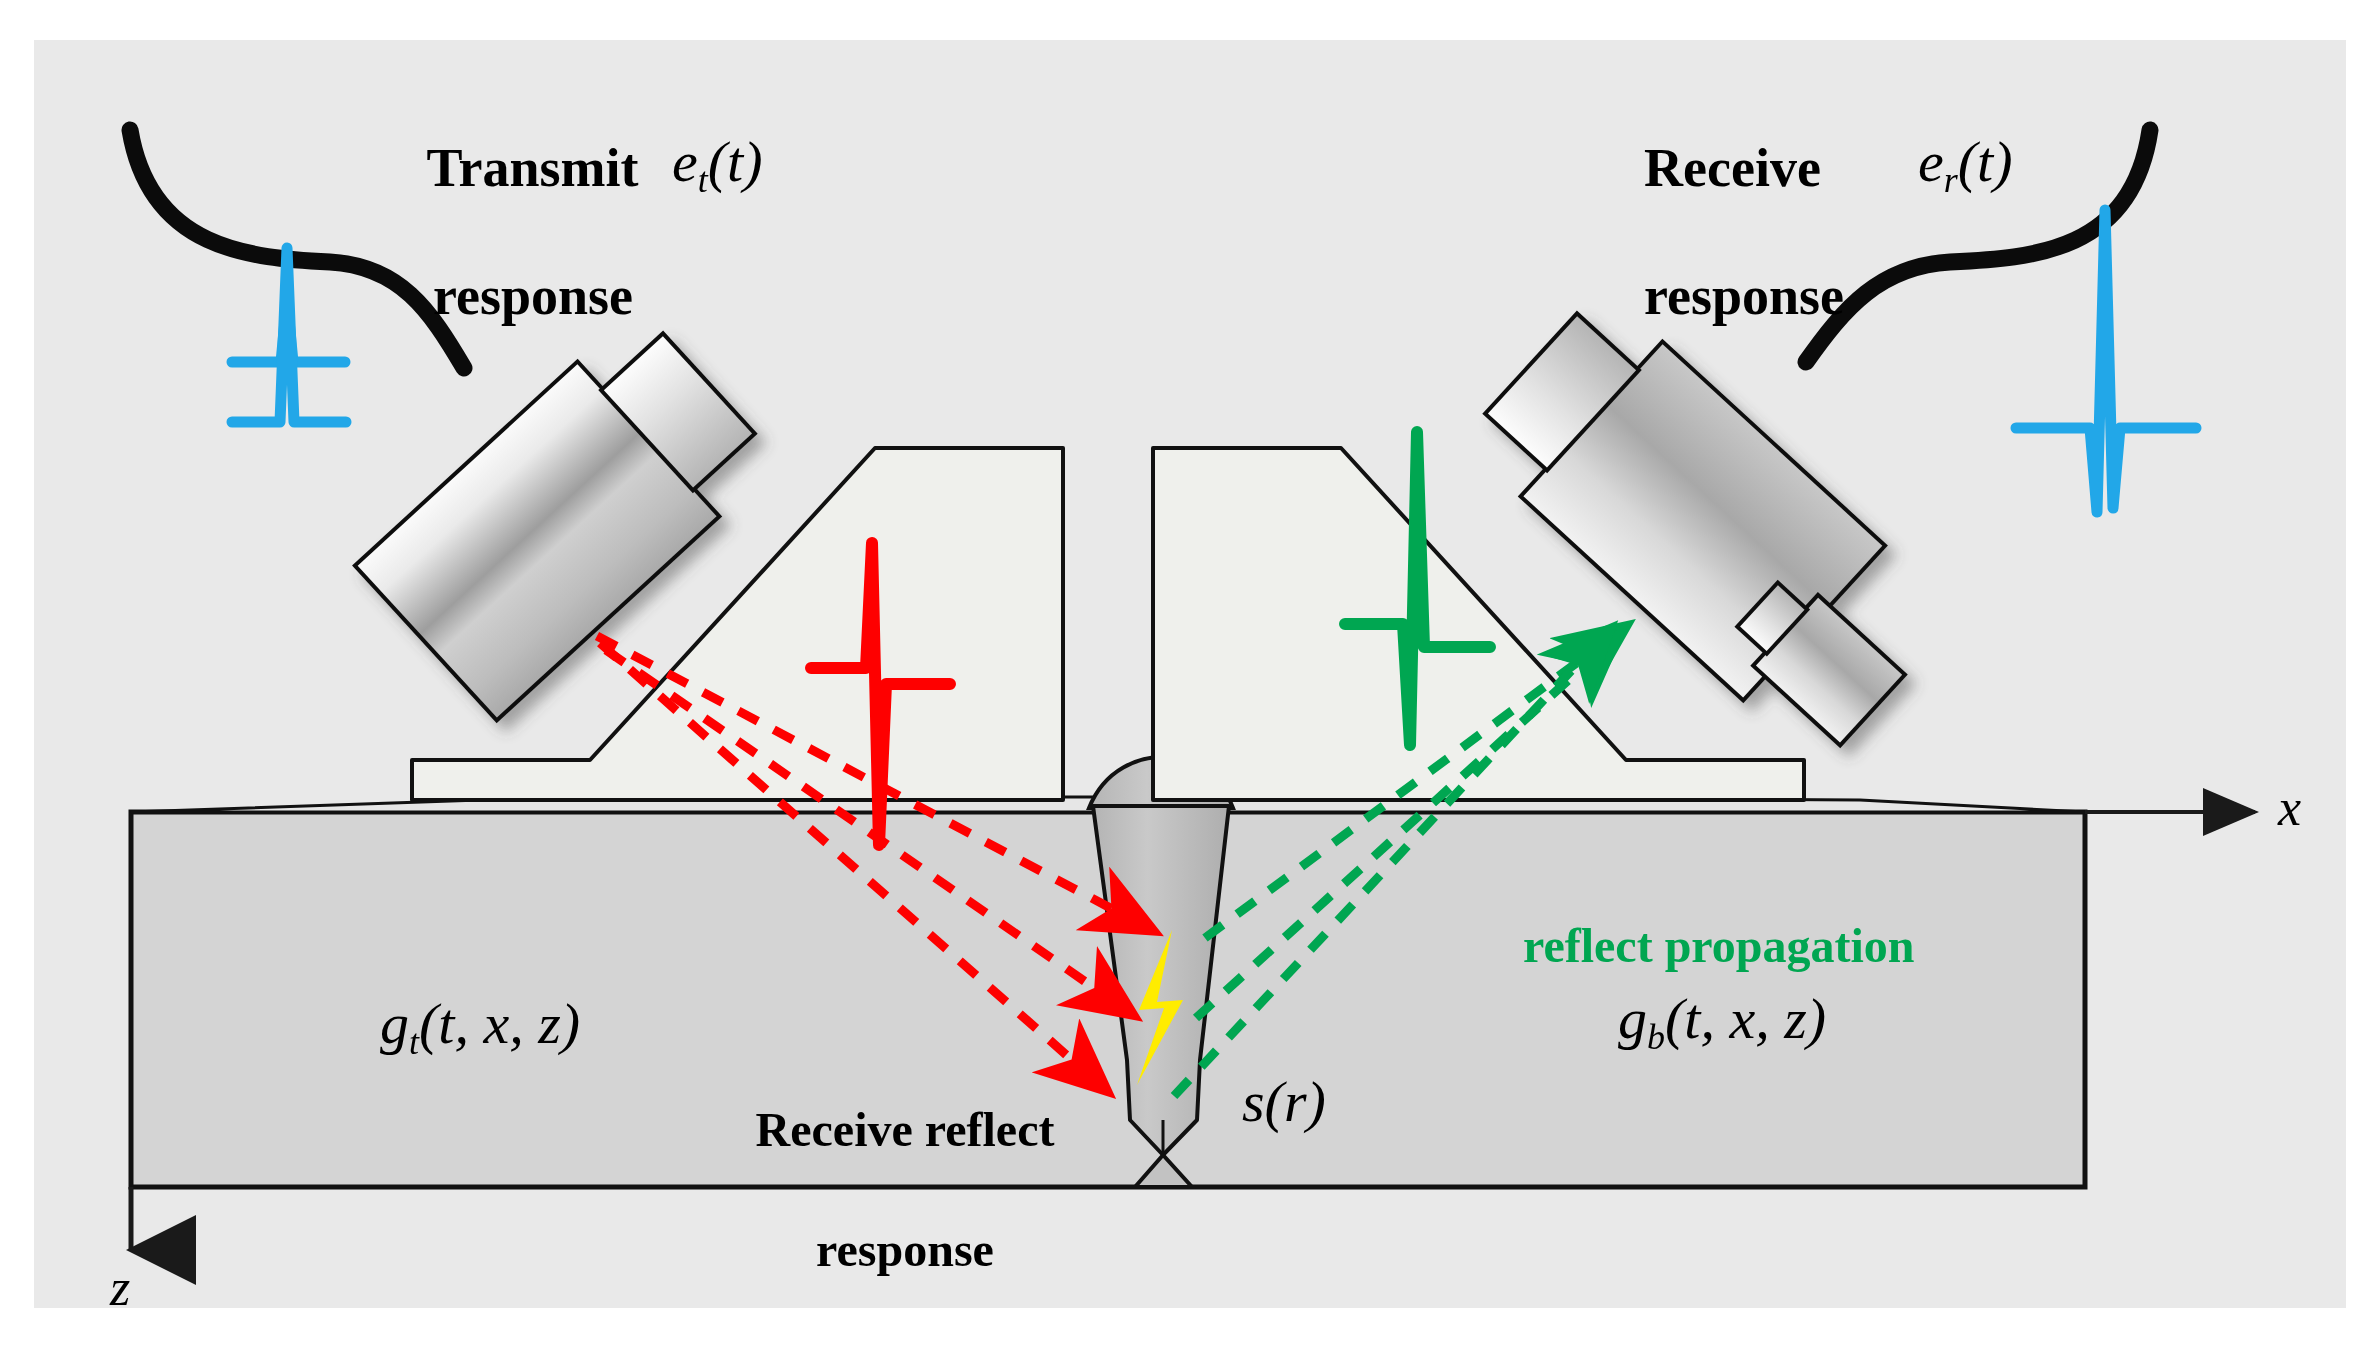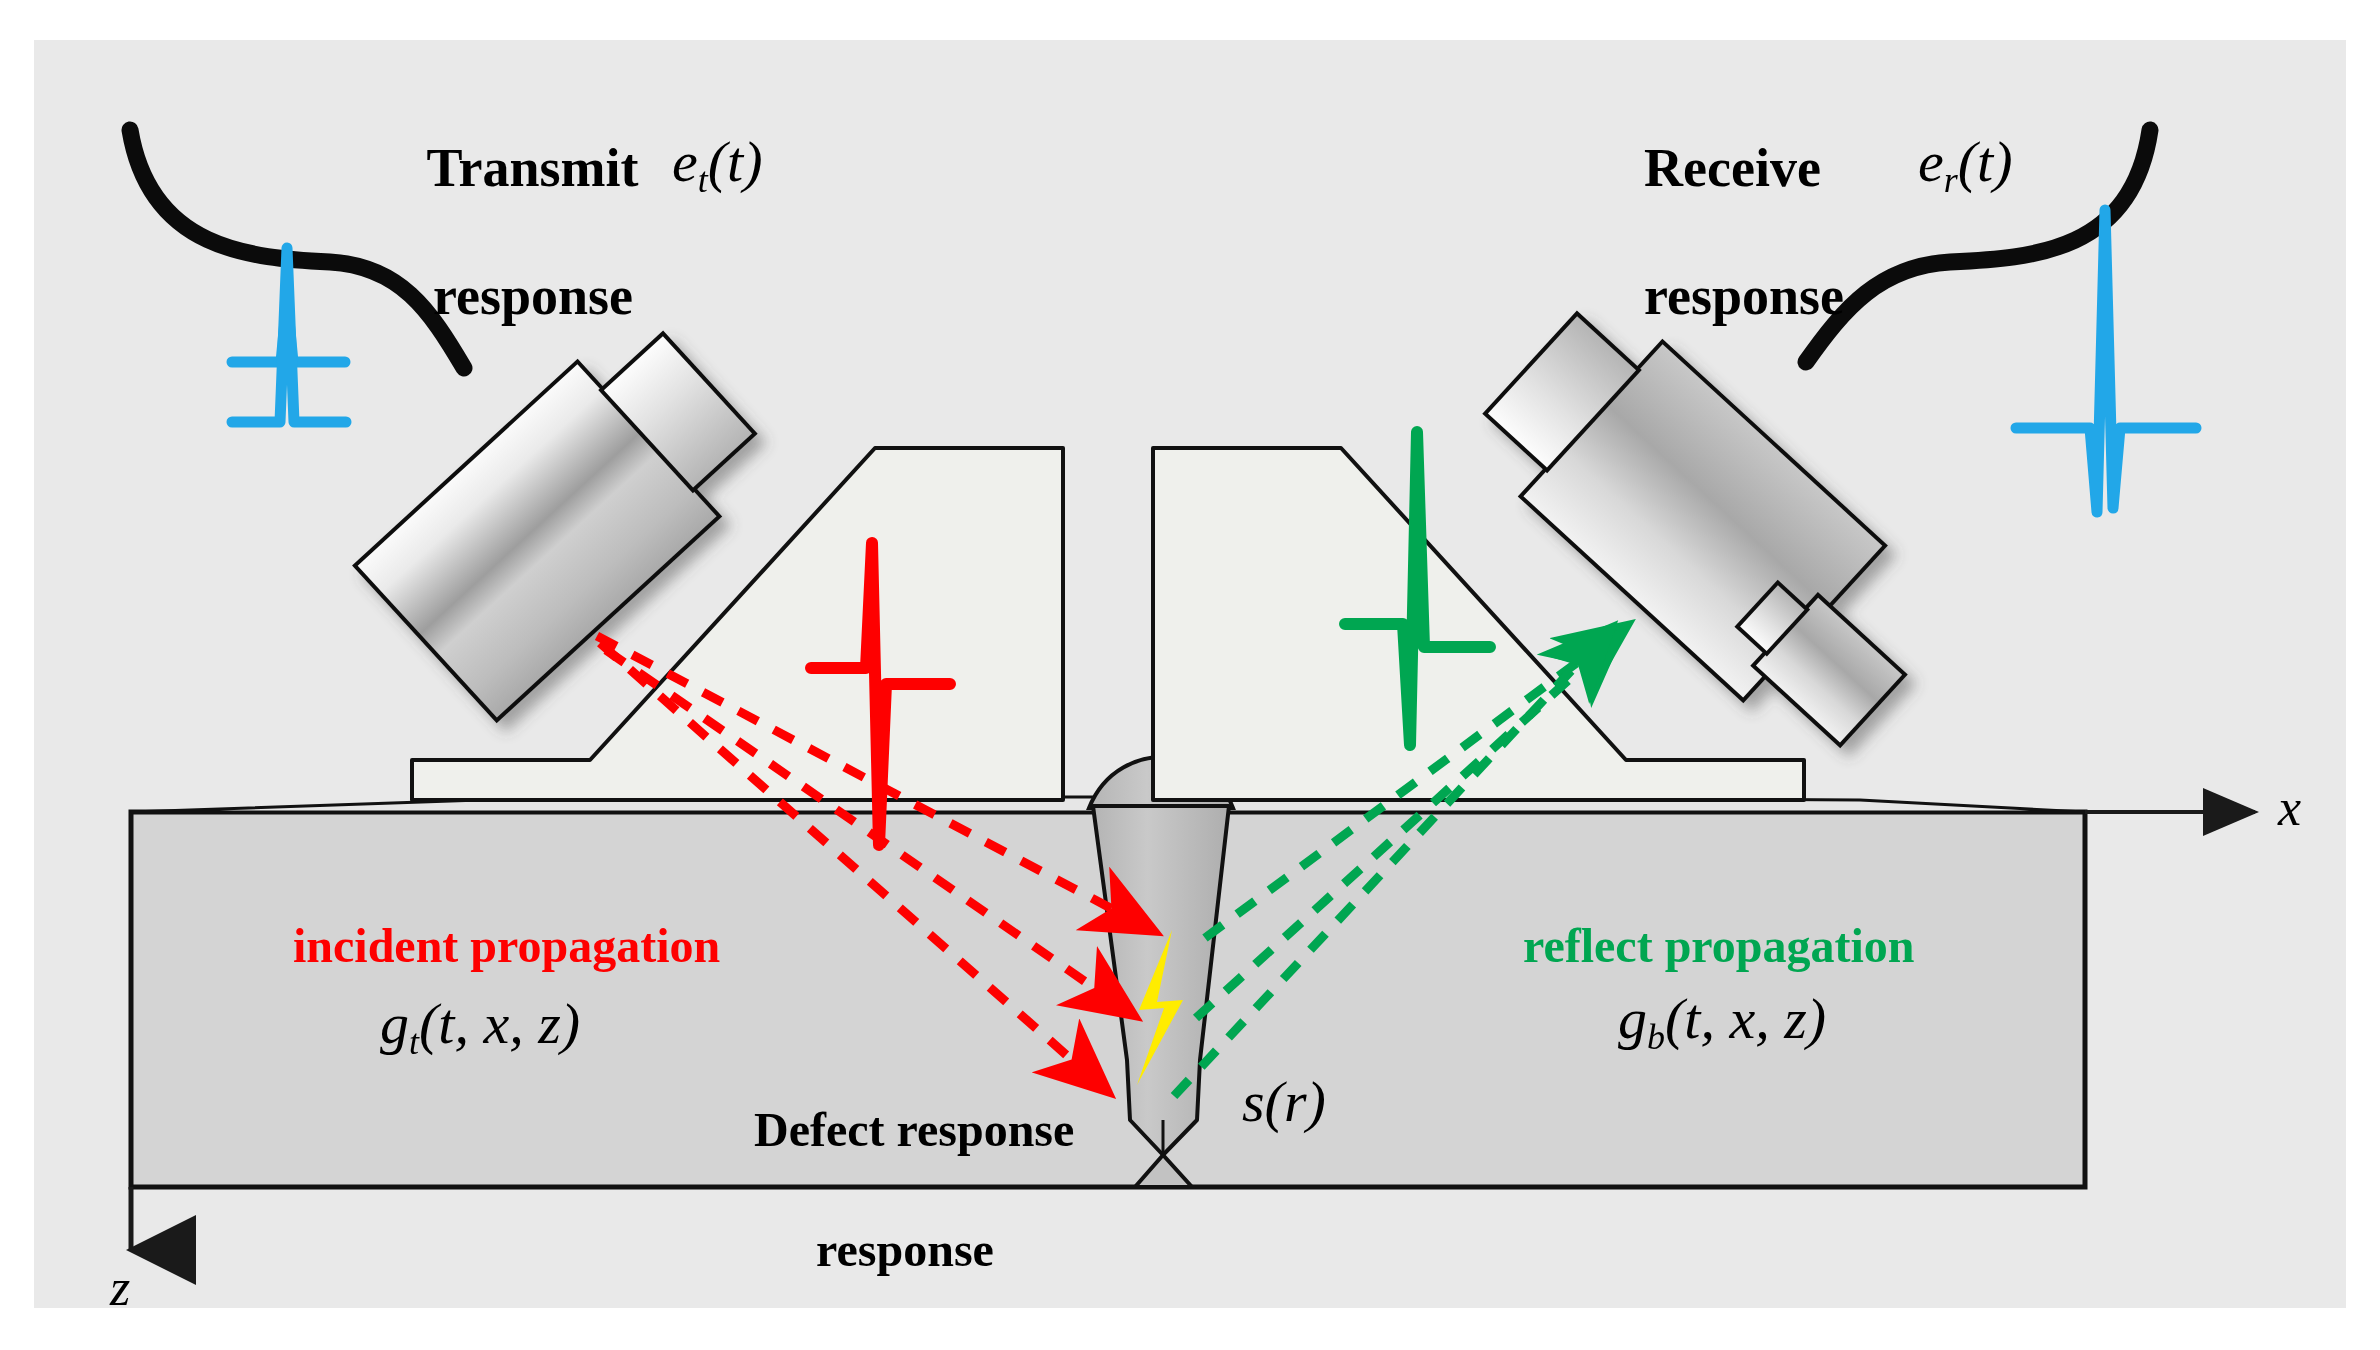--- a/index.html
+++ b/index.html
@@ -152,31 +152,30 @@
   </div>
 
   <div class="lbl bold-serif" style="left:1590px; top:72px; font-size:54px; line-height:64px; text-align:left; width:300px;">
     <span>Receive</span><br>
     <span>response</span>
   </div>
   <div class="lbl math nowrap" style="left:1918px; top:128px; font-size:58px;">
     <span>e</span><span class="sub">r</span><span>(t)</span>
   </div>
 
-  <div class="lbl bold-serif red nowrap" style="left:293px; top:918px; font-size:48px;">incident propagation</div>
   <div class="lbl math nowrap" style="left:380px; top:990px; font-size:58px;text-align:right;">
     <span>g</span><span class="sub">t</span><span>(t, x, z)</span>
   </div>
 
   <div class="lbl bold-serif green nowrap" style="left:1523px; top:918px; font-size:48px;">reflect  propagation</div>
   <div class="lbl math nowrap" style="left:1618px; top:985px; font-size:58px;">
     <span>g</span><span class="sub">b</span><span>(t, x, z)</span>
   </div>
 
   <div class="lbl bold-serif" style="left:706px; top:1040px; font-size:48px; line-height:60px; text-align:center; width:350px;">
-    <span>Defect response</span><br>
+    <span>Receive reflect</span><br>
     <span>response</span>
   </div>
   <div class="lbl math nowrap" style="left:1242px; top:1068px; font-size:58px;">s(r)</div>
 
   <div class="lbl math" style="left:2278px; top:778px; font-size:52px;">x</div>
   <div class="lbl math" style="left:110px; top:1258px; font-size:52px;">z</div>
 </div>
 
 </body></html>

